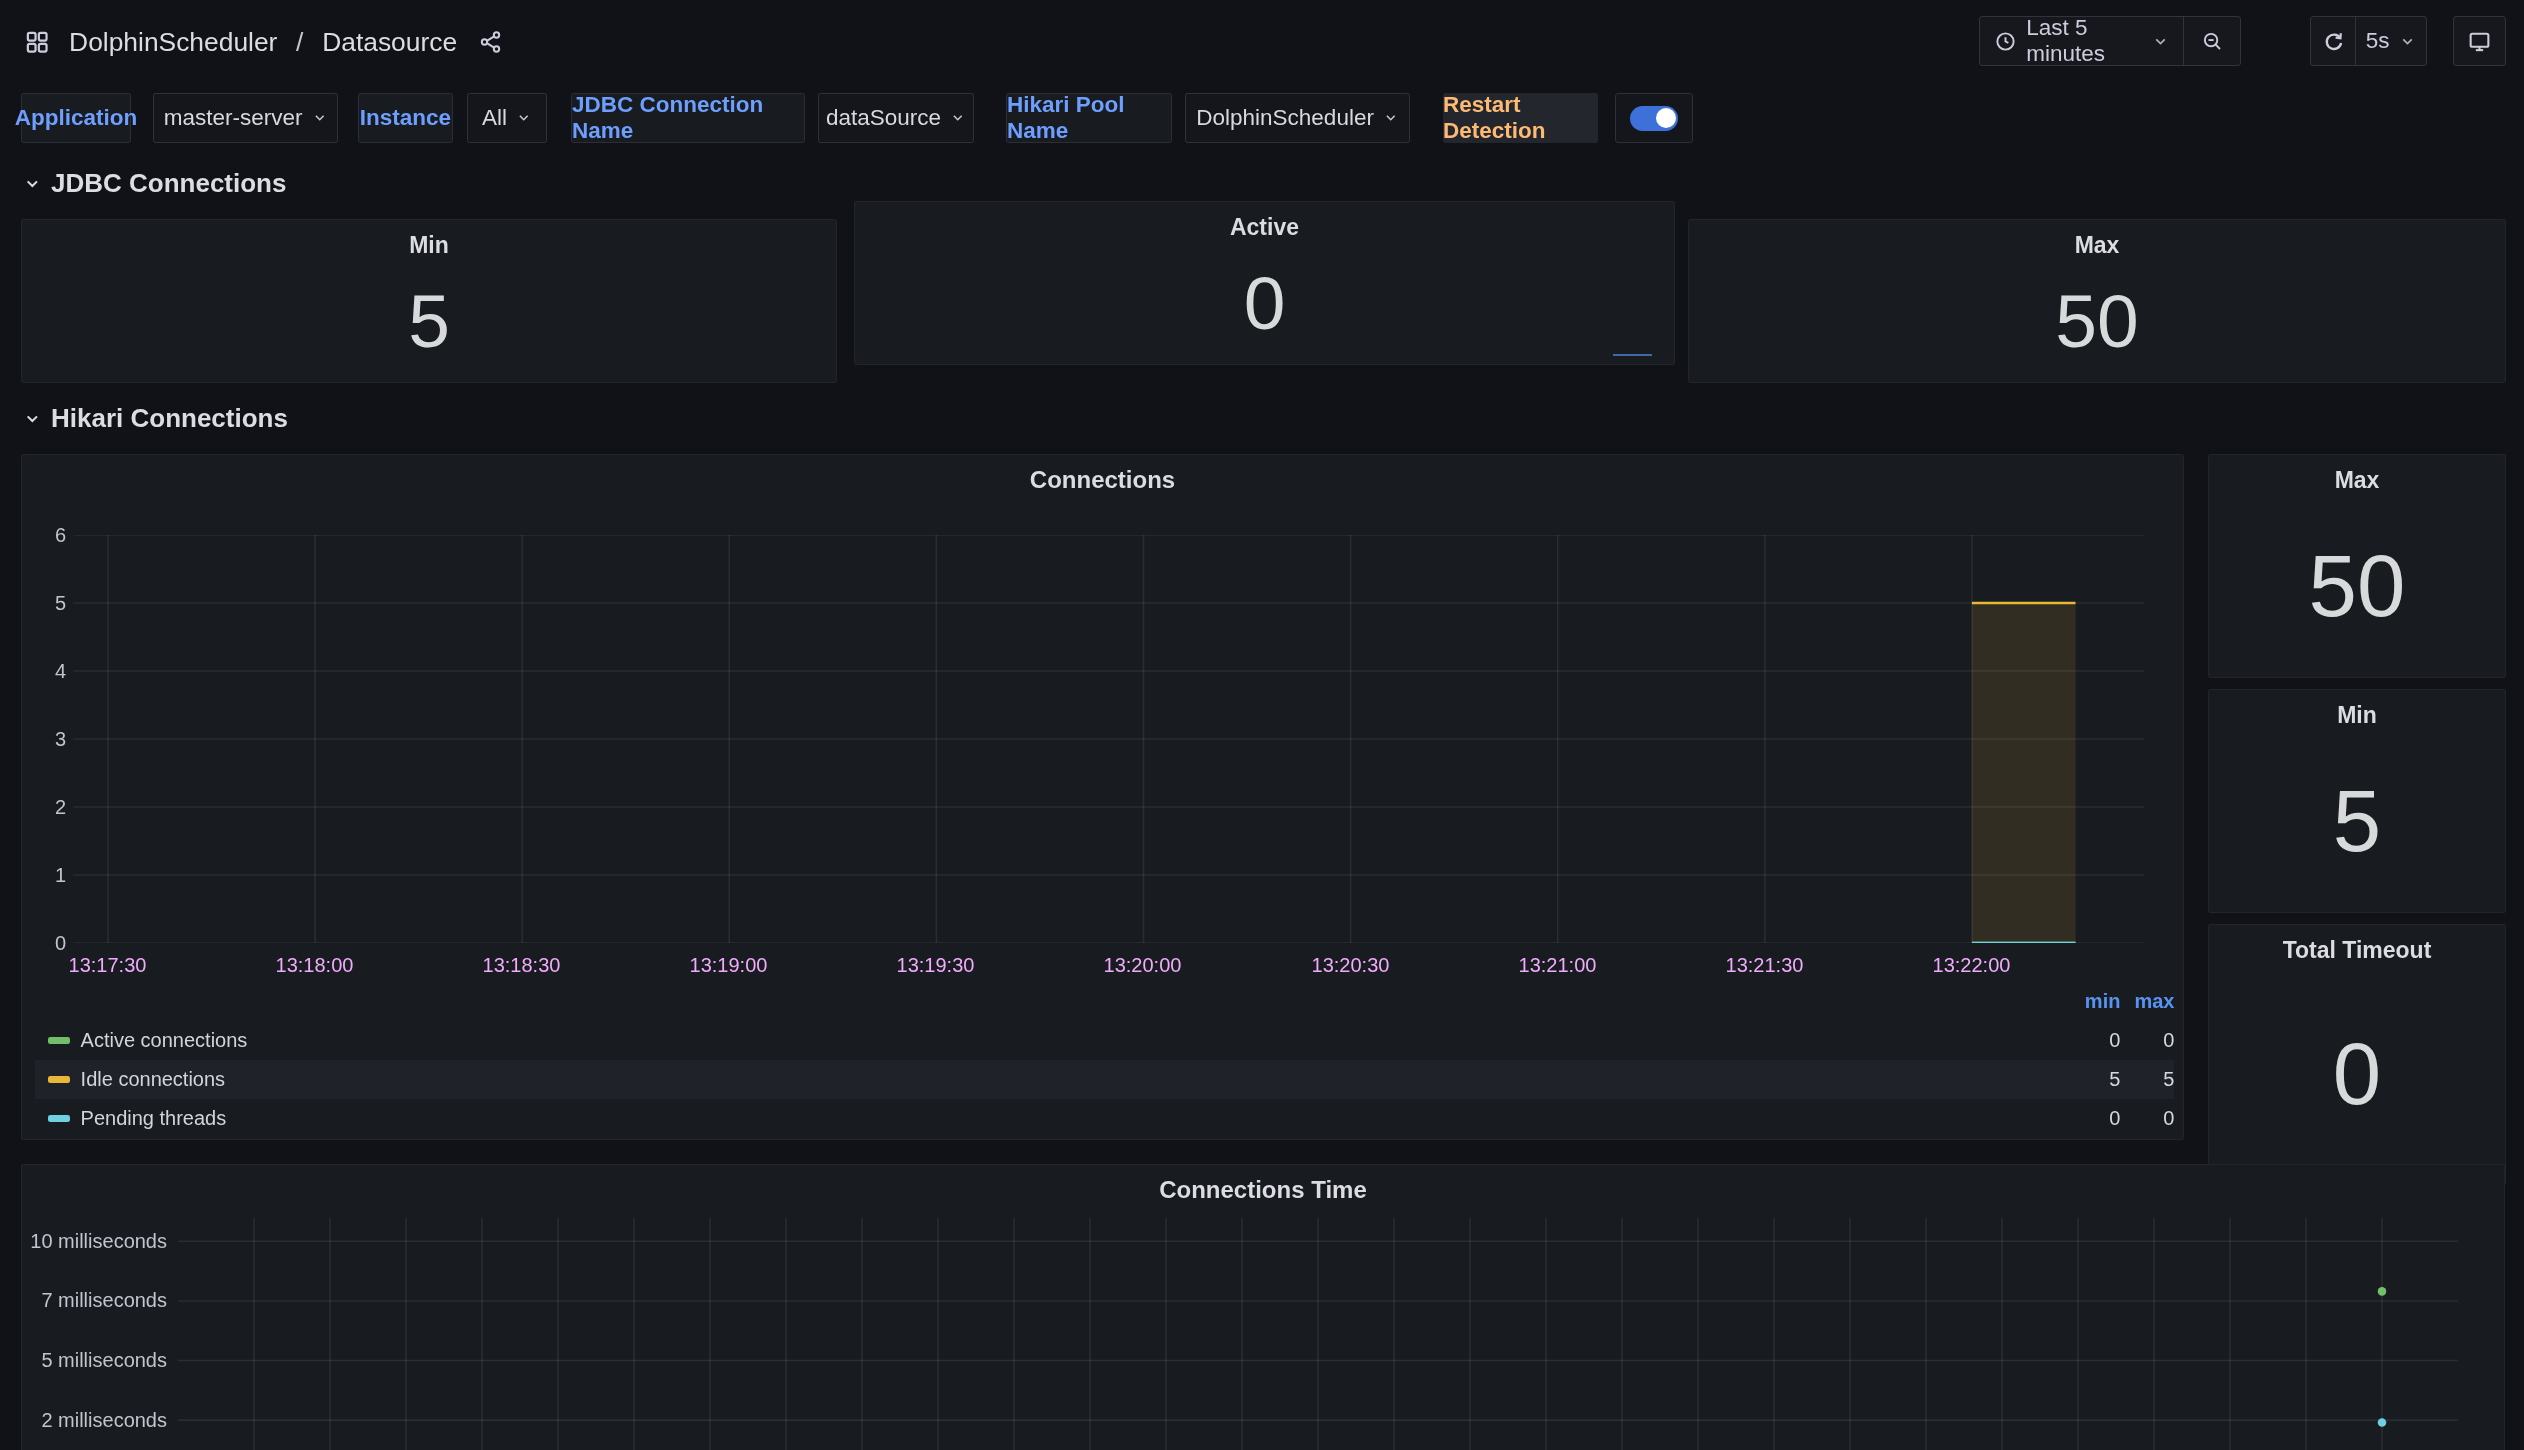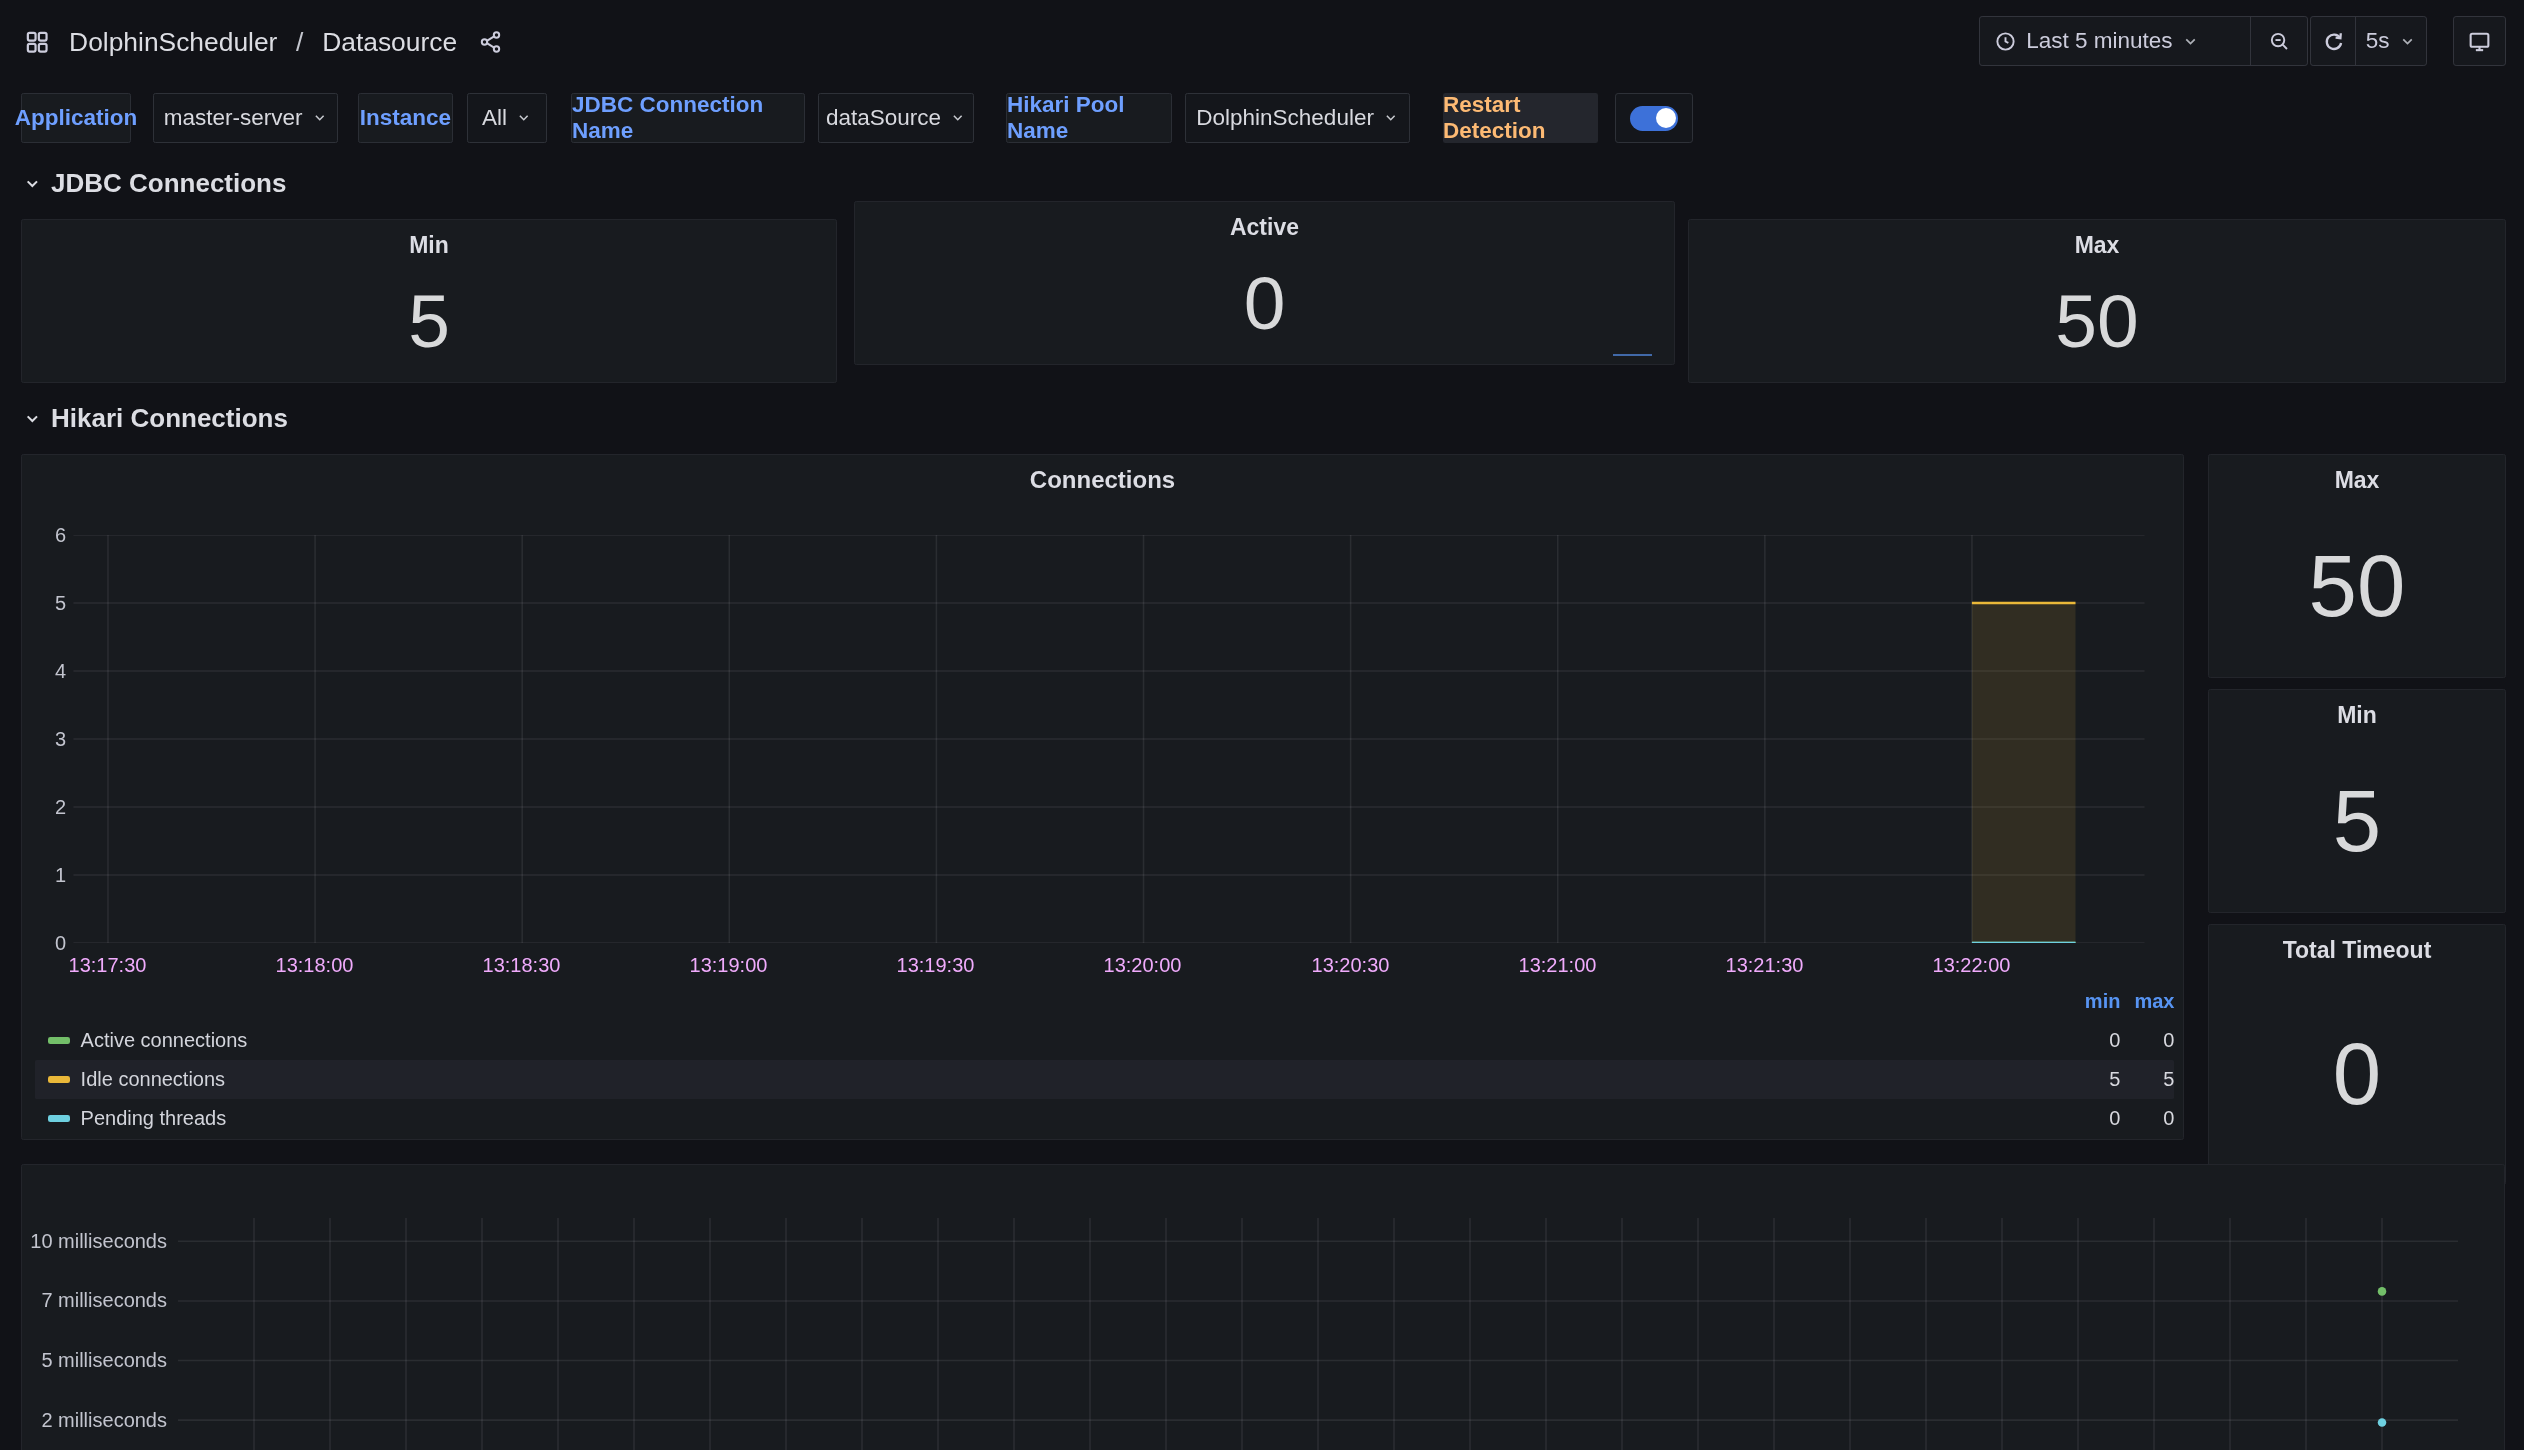--- a/index.html
+++ b/index.html
@@ -82,21 +82,21 @@
           <circle cx="17.5" cy="5" r="2.7"></circle>
             <circle cx="5.5" cy="12" r="2.7"></circle>
             <circle cx="17.5" cy="19" r="2.7"></circle>
           <line x1="7.9" y1="10.8" x2="15.1" y2="6.3"></line>
             <line x1="7.9" y1="13.2" x2="15.1" y2="17.7"></line>
         </svg>
       </span>
     </div>
   </div>
 
-  <div class="toolbar-group" style="left:1979px; width:329px;">
+  <div class="toolbar-group" style="left:1979px; width:262px;">
     <div class="tg-seg" style="flex:1;">
       <span class="icon">
         <svg width="23" height="23" viewBox="0 0 24 24" fill="none" stroke="#ccccdc" stroke-width="2">
           <circle cx="12" cy="12" r="8.5"></circle>
             <polyline points="12,7.5 12,12 15,13.5"></polyline>
         </svg>
       </span>
       <span>Last 5 minutes</span>
       <span class="icon">
         <svg width="17" height="17" viewBox="0 0 24 24" fill="none" stroke="#aeb1b8" stroke-width="2.4">
@@ -317,20 +317,21 @@
   <div class="panel stat" style="left:2208px; top:689px; width:298px; height:224px;">
     <div class="stat-title">Min</div>
     <div class="stat-value v-huge">5</div>
   </div>
   <div class="panel stat" style="left:2208px; top:924px; width:298px; height:261px;">
     <div class="stat-title">Total Timeout</div>
     <div class="stat-value v-huge">0</div>
   </div>
 
   <div class="panel" style="left:21px; top:1164px; width:2484px; height:389px;">
+    <div class="panel-title">Connections Time</div>
     <div id="yTicksB">
         <div class="ytickB" style="top: 64px;">10 milliseconds</div>
         <div class="ytickB" style="top: 123px;">7 milliseconds</div>
         <div class="ytickB" style="top: 183px;">5 milliseconds</div>
         <div class="ytickB" style="top: 243px;">2 milliseconds</div>
       </div>
     <svg id="svgB" style="position:absolute; left:156px; top:53px;" width="2280" height="234" viewBox="0 0 2933 301">
         <line class="grid" x1="0" y1="30" x2="2933" y2="30"></line>
         <line class="grid" x1="0" y1="106.67500000000001" x2="2933" y2="106.67500000000001"></line>
         <line class="grid" x1="0" y1="183.35000000000002" x2="2933" y2="183.35000000000002"></line>

